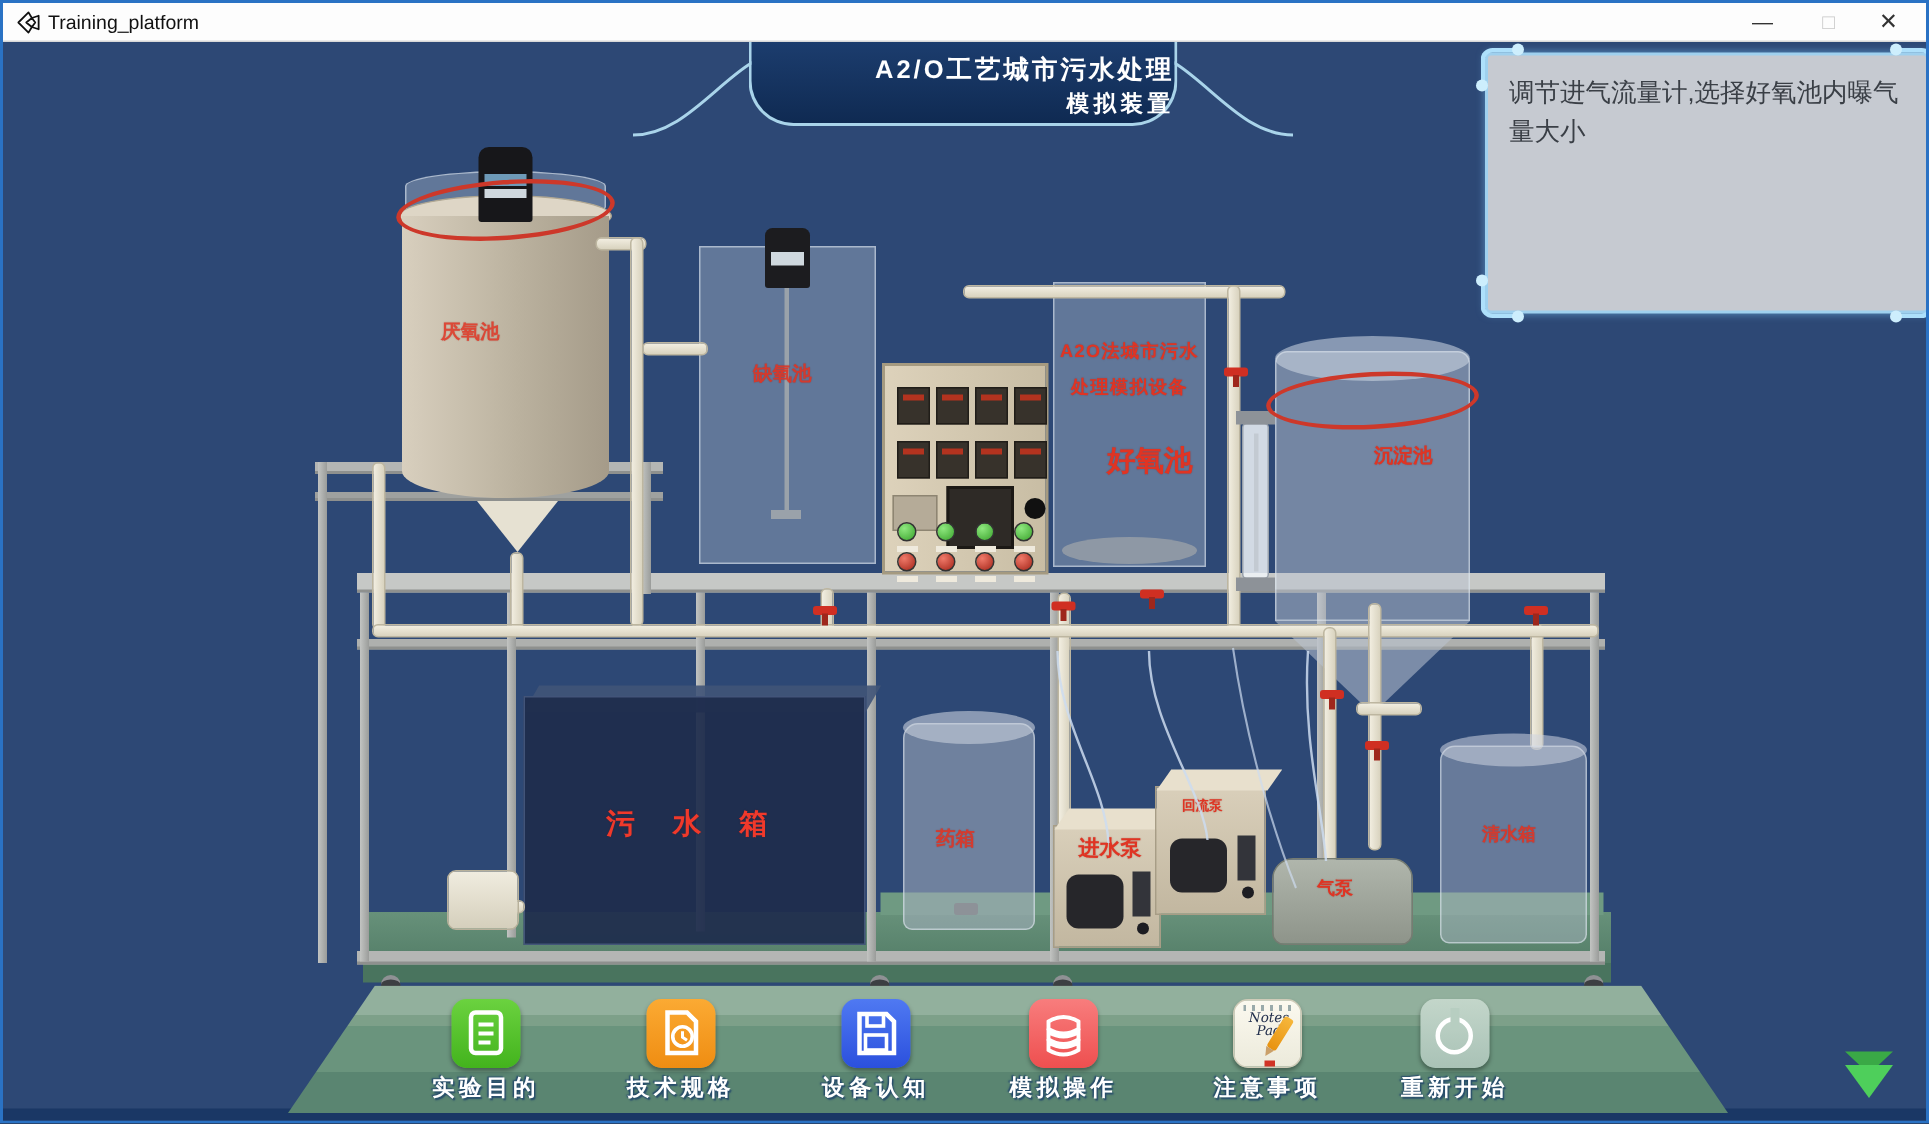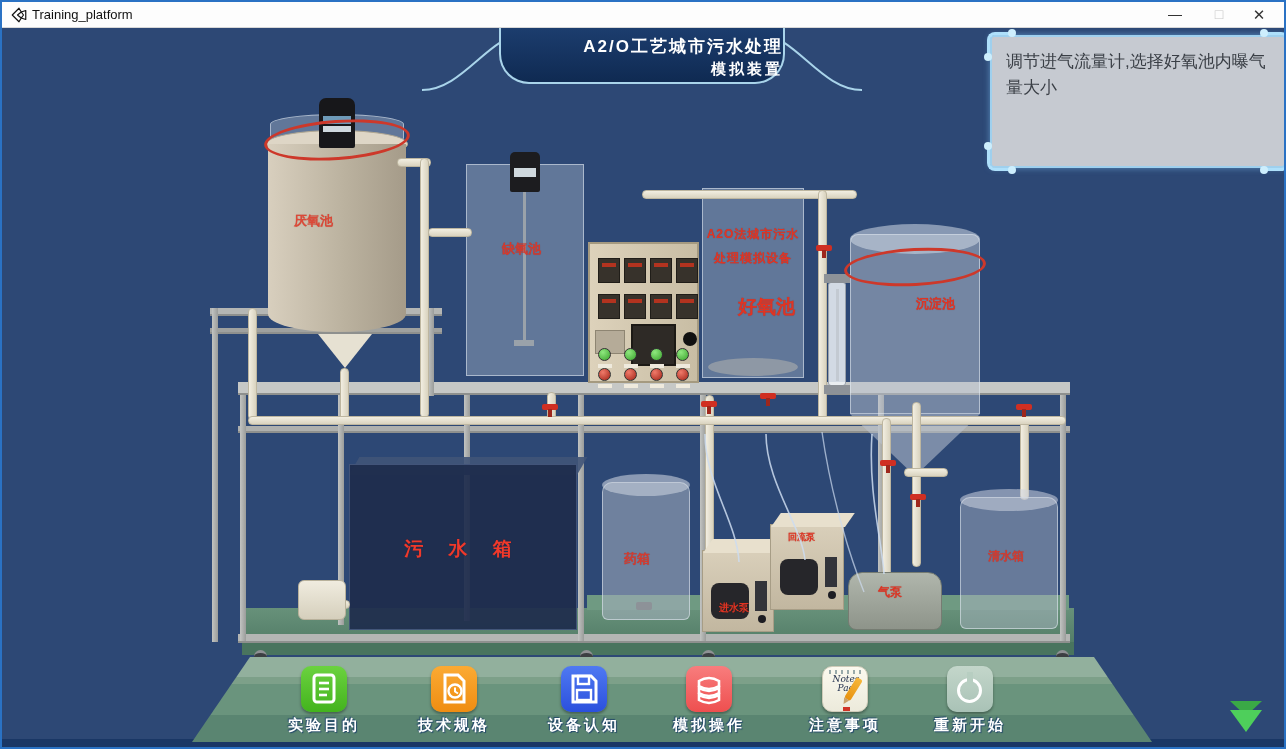--- a/index.html
+++ b/index.html
@@ -18,21 +18,21 @@
   #btn-max { right:44px; color:#c8c8c8; }
   #btn-close { right:4px; font-size:15px; }
   
   #banner { position:absolute; left:497px; top:26px; width:286px; height:56px;
     background:linear-gradient(#1c3d6e,#0f2a52); border:2px solid #a9d4ea; border-top:none;
     border-radius:0 0 30px 30px; text-align:right; color:#fff; z-index:30; }
   #banner .l1 { margin-top:7px; font-size:17px; font-weight:bold; letter-spacing:2px; }
   #banner .l2 { margin-top:2px; font-size:15px; font-weight:bold; letter-spacing:3px; }
   #banner-swoosh { position:absolute; left:400px; top:26px; z-index:29; }
   
-  #tooltip { position:absolute; left:988px; top:33px; width:296px; height:133px;
+  #tooltip { position:absolute; left:988px; top:33px; width:296px; height:174px;
     background:#c6cad1; border:2px solid #9fd0ee; border-radius:4px; z-index:30;
     box-shadow:0 0 6px rgba(120,190,240,.6); }
   #tooltip .txt { margin:12px 14px; font-size:17px; line-height:1.55; color:#3a3f46; }
   .corner { position:absolute; width:26px; height:26px; border:3px solid #aee0fb; }
   .corner.tl { left:-5px; top:-5px; border-right:none; border-bottom:none; border-radius:8px 0 0 0; }
   .corner.tr { right:-5px; top:-5px; border-left:none; border-bottom:none; border-radius:0 8px 0 0; }
   .corner.bl { left:-5px; bottom:-5px; border-right:none; border-top:none; border-radius:0 0 0 8px; }
   .corner.br { right:-5px; bottom:-5px; border-left:none; border-top:none; border-radius:0 0 8px 0; }
   .corner i { position:absolute; width:8px; height:8px; background:#cdeefd; border-radius:50%; }
   
@@ -244,21 +244,21 @@
   <div class="abs" style="left:347px;top:462px;width:228px;height:166px;background:rgba(30,44,76,.93);border:1px solid rgba(90,110,150,.6);"></div>
   <div class="redlabel" style="left:347px;top:534px;width:228px;text-align:center;font-size:19px;letter-spacing:10px;color:#f0392b;">污 水 箱</div>
 
   <div class="glass" style="left:600px;top:480px;width:88px;height:138px;background:rgba(165,176,192,.55);border-radius:10px 10px 6px 6px;"></div>
   <div class="abs" style="left:600px;top:472px;width:88px;height:22px;background:rgba(200,208,220,.6);border-radius:50%;"></div>
   <div class="redlabel" style="left:622px;top:548px;font-size:13px;opacity:.9;">药箱</div>
   <div class="abs" style="left:634px;top:600px;width:16px;height:8px;background:#8d9298;border-radius:2px;z-index:12;"></div>
 
   <div class="abs" style="left:700px;top:548px;width:72px;height:82px;background:linear-gradient(#d9cfba,#c2b7a0);border:1px solid #a79d86;z-index:12;">
     <div style="position:absolute;left:0;top:-12px;width:72px;height:14px;background:#e8e0cd;transform:skewX(-35deg);transform-origin:bottom left;"></div>
-    <div class="redlabel" style="left:16px;top:6px;font-size:10px;margin-top:44px;">进水泵</div>
+    <div class="redlabel" style="left:16px;top:6px;font-size:14px;">进水泵</div>
     <div style="position:absolute;left:8px;top:32px;width:38px;height:36px;background:#26262a;border-radius:8px;"></div>
     <div style="position:absolute;left:52px;top:30px;width:12px;height:30px;background:#33343a;"></div>
     <div style="position:absolute;left:55px;top:64px;width:8px;height:8px;background:#1d1d22;border-radius:50%;"></div>
   </div>
   <div class="abs" style="left:768px;top:522px;width:74px;height:86px;background:linear-gradient(#d9cfba,#c2b7a0);border:1px solid #a79d86;z-index:12;">
     <div style="position:absolute;left:0;top:-12px;width:74px;height:14px;background:#e8e0cd;transform:skewX(-35deg);transform-origin:bottom left;"></div>
     <div class="redlabel" style="left:17px;top:6px;font-size:9px;">回流泵</div>
     <div style="position:absolute;left:9px;top:34px;width:38px;height:36px;background:#26262a;border-radius:8px;"></div>
     <div style="position:absolute;left:54px;top:32px;width:12px;height:30px;background:#33343a;"></div>
     <div style="position:absolute;left:57px;top:66px;width:8px;height:8px;background:#1d1d22;border-radius:50%;"></div>

